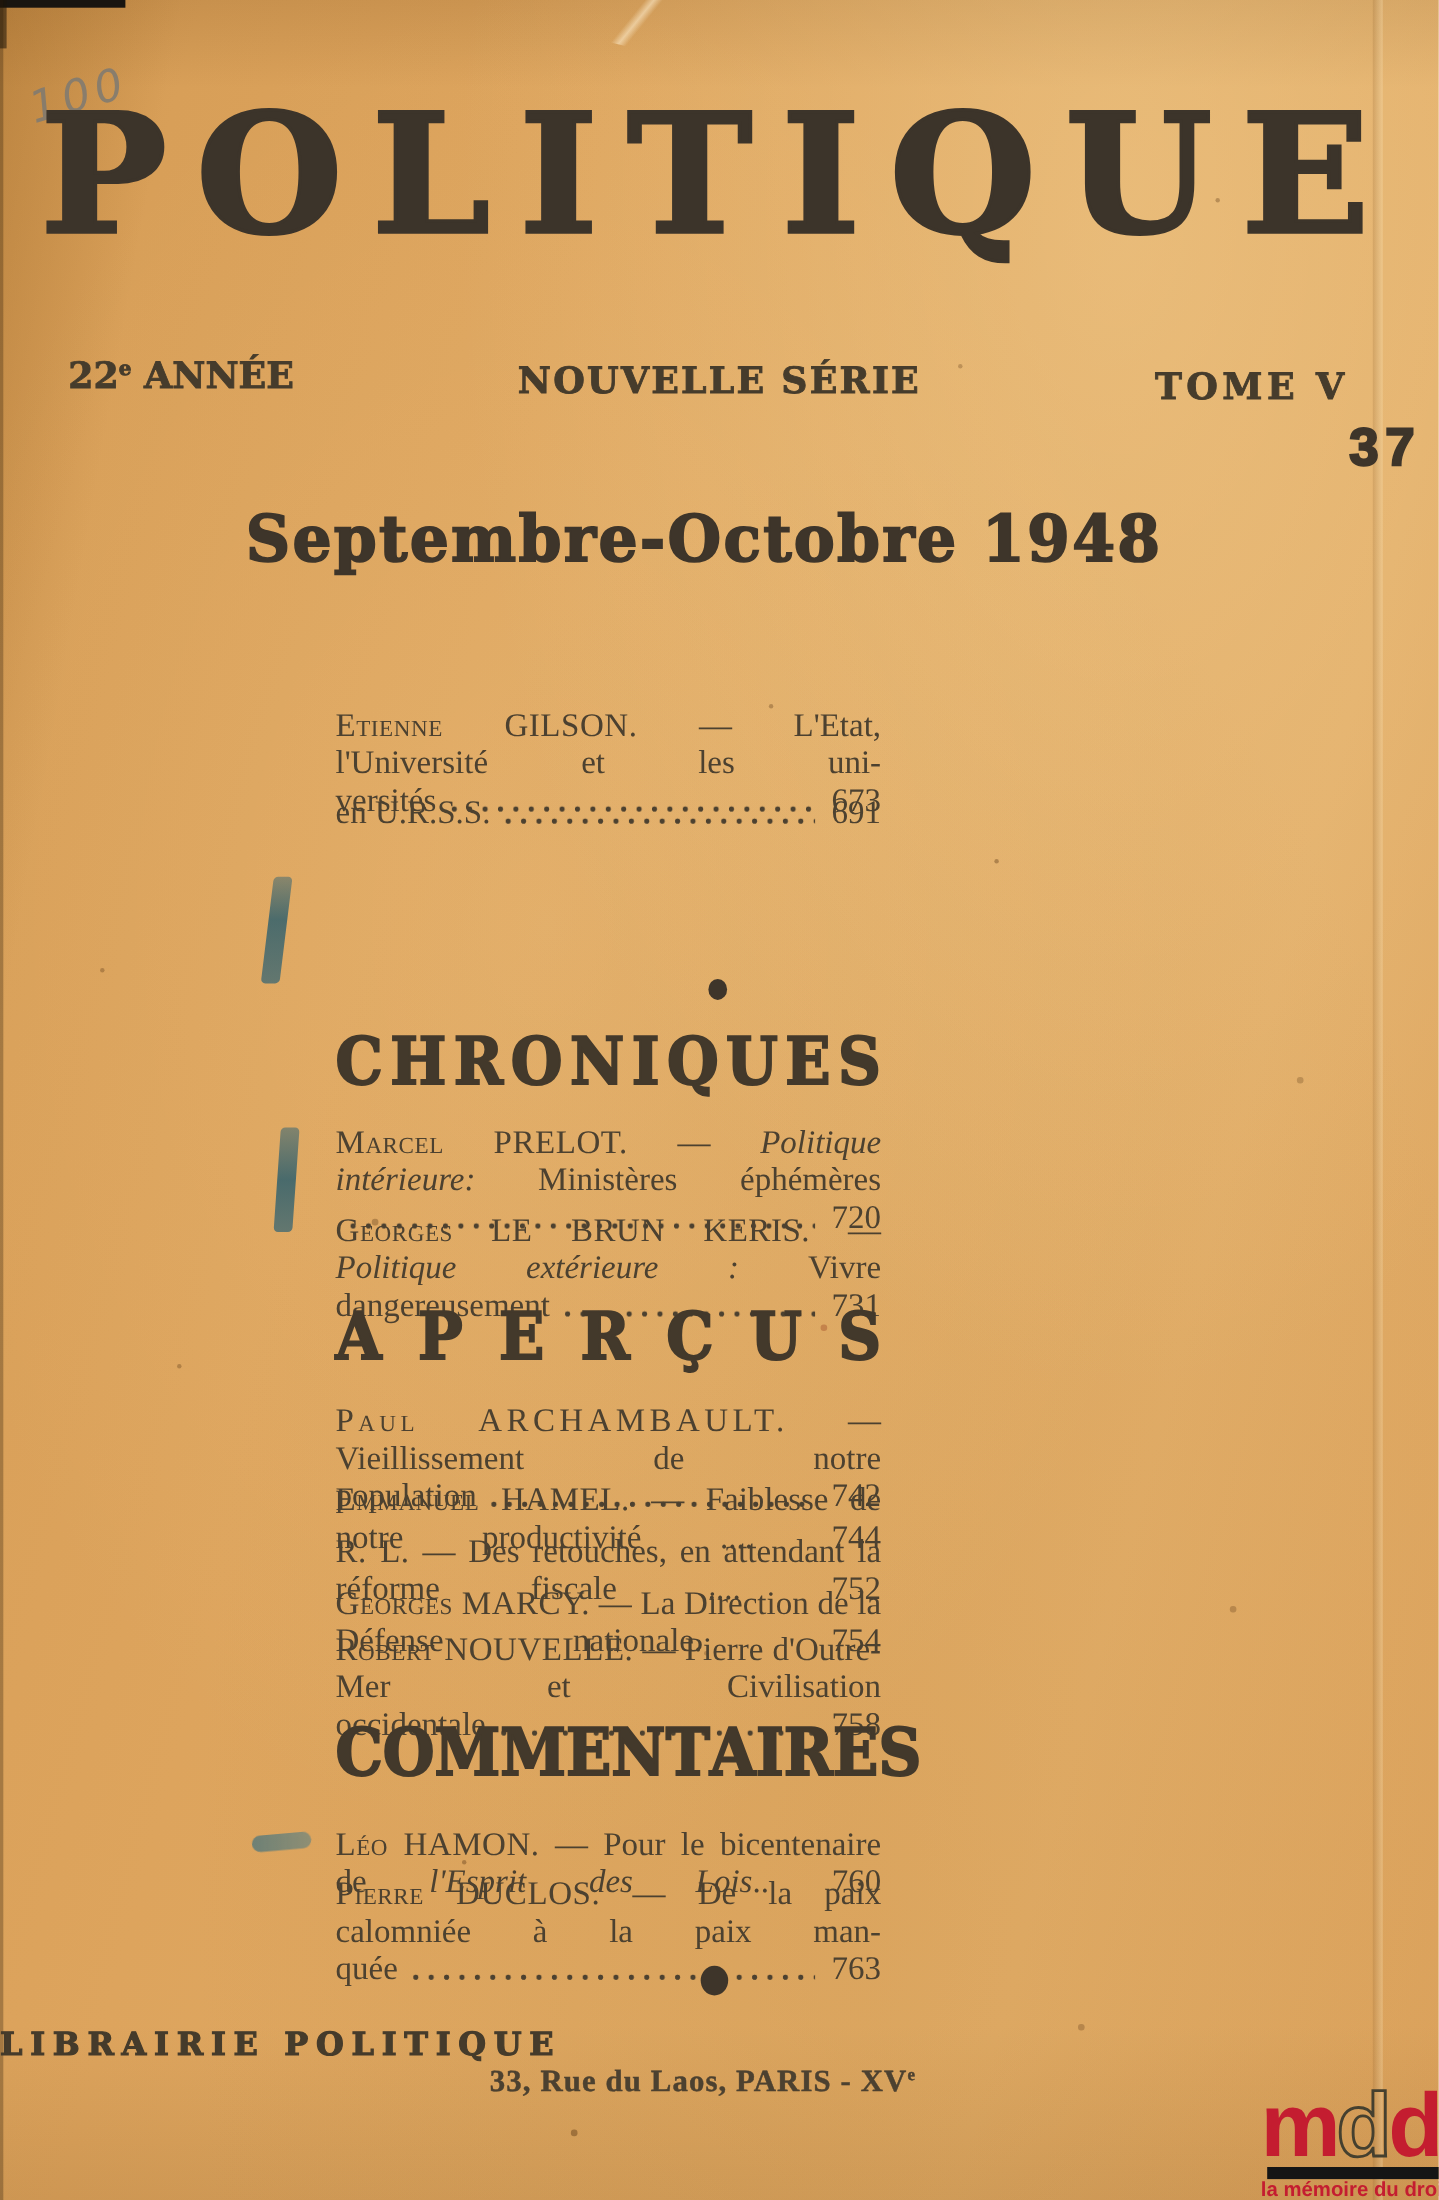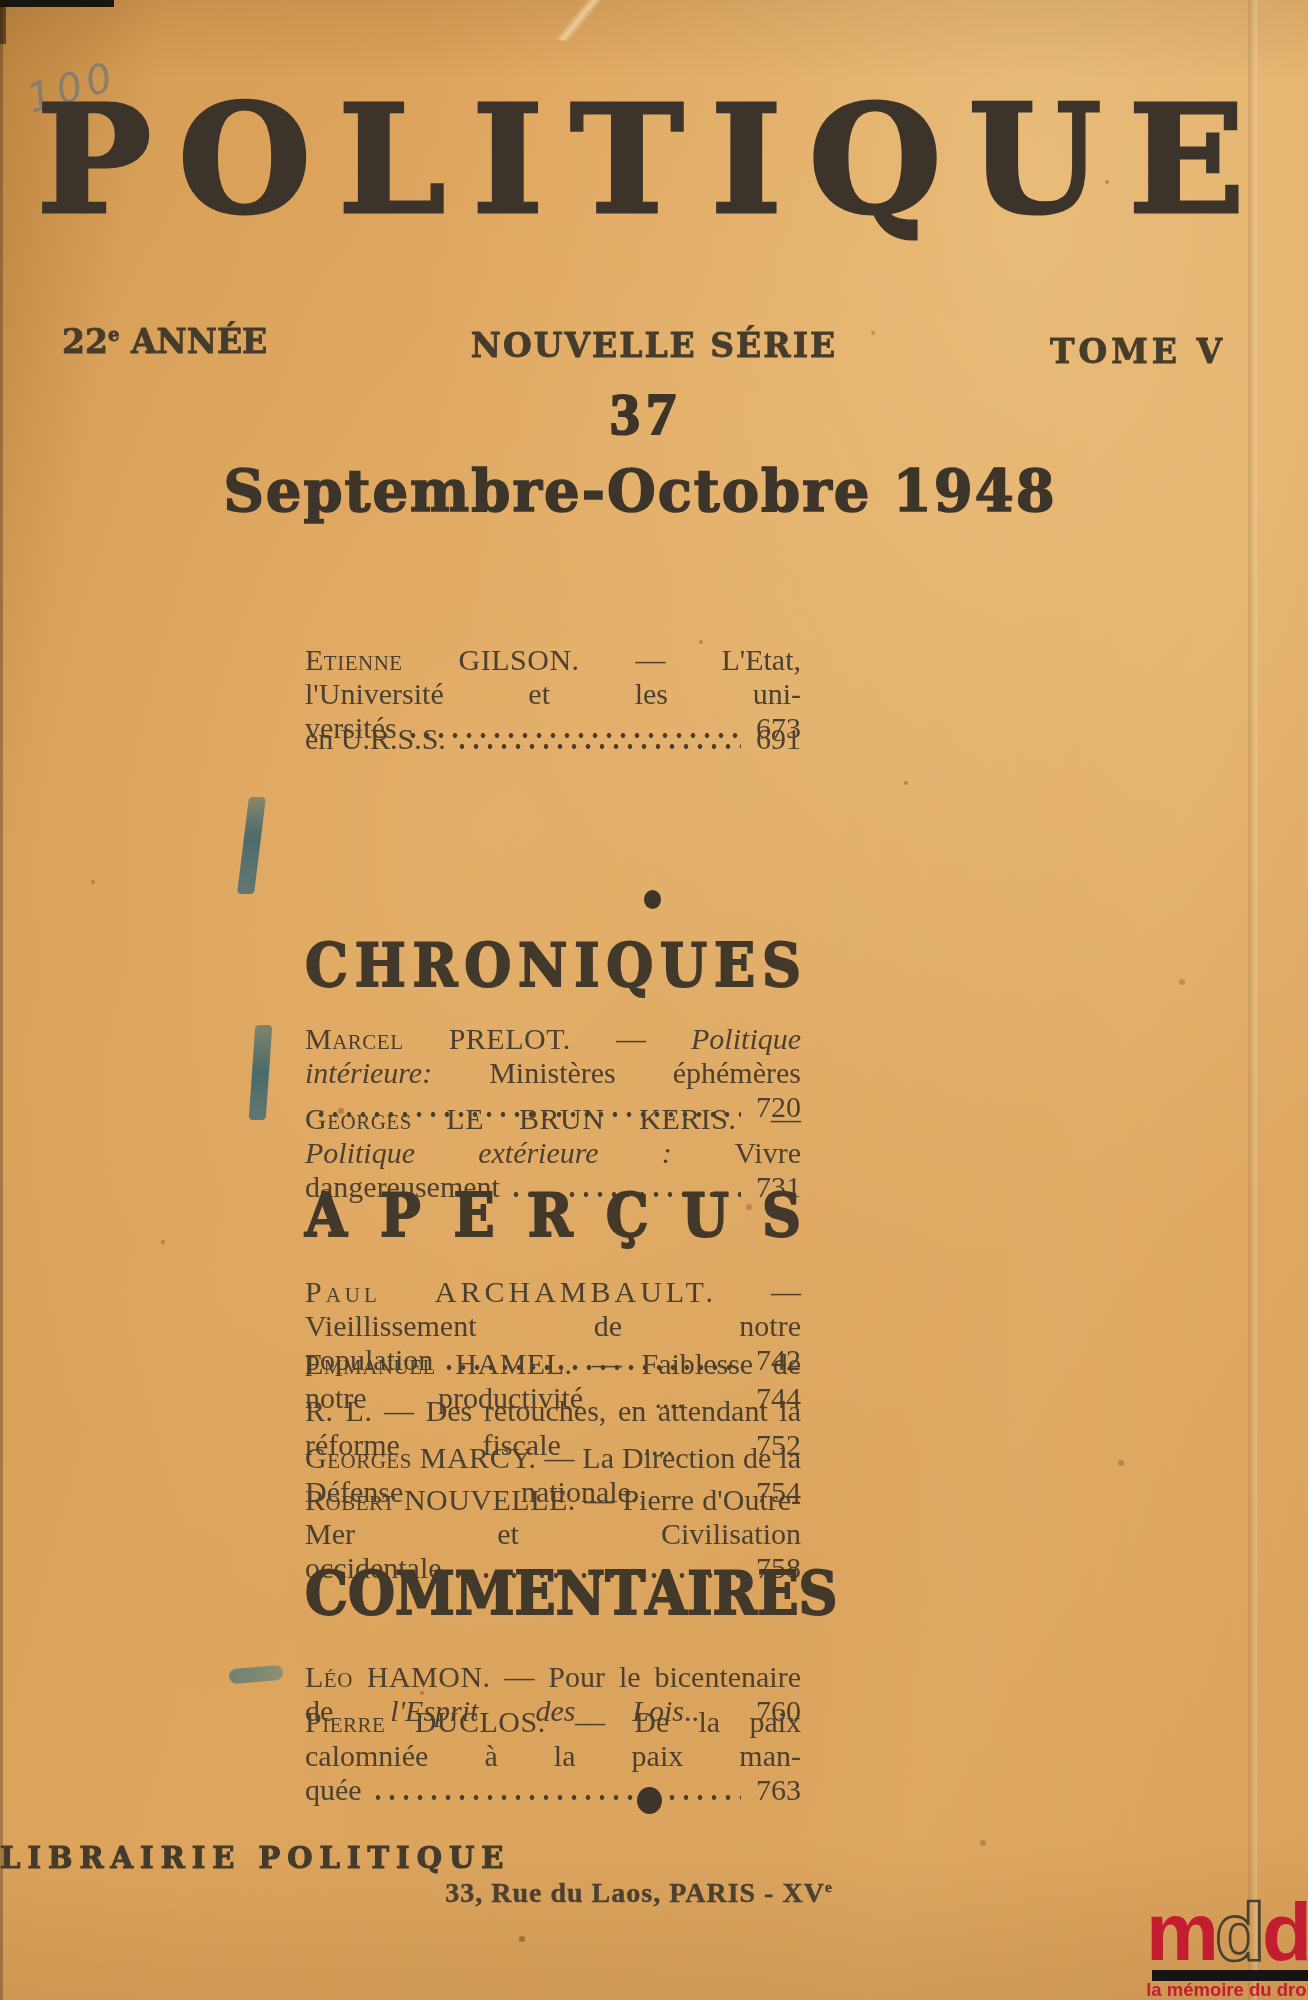--- a/index.html
+++ b/index.html
@@ -18,22 +18,22 @@
     font-family:"DejaVu Serif","Liberation Serif",serif;font-weight:bold;
     font-size:150px;line-height:150px;letter-spacing:26px;color:#3c342a;
     -webkit-text-stroke:3px #3c342a;transform:scaleX(1.02);white-space:nowrap;}
   .info-row{position:absolute;top:320px;left:0;right:0;height:40px;
     font-family:"DejaVu Serif","Liberation Serif",serif;font-weight:bold;
     font-size:33px;color:#463c2c;-webkit-text-stroke:.8px #463c2c;}
   .info-left{position:absolute;left:62px;top:2px;}
   .info-center{position:absolute;left:0;right:0;text-align:center;top:6px;letter-spacing:2px;}
   .info-right{position:absolute;right:82px;top:12px;letter-spacing:4px;}
   .sup{font-size:.55em;vertical-align:super;}
-  .issue-number{position:absolute;top:380px;left:0;right:16px;text-align:center;
-    font-family:Liberation Serif, serif;font-weight:bold;font-size:60px;
+  .issue-number{position:absolute;top:380px;left:0;right:16px;text-align:right;
+    font-family:Liberation Sans, sans-serif;font-weight:bold;font-size:48px;
     color:#3e352a;-webkit-text-stroke:2.2px #3e352a;letter-spacing:6px;}
   .issue-date{position:absolute;top:457px;left:0;right:28px;text-align:center;
     font-family:"DejaVu Serif","Liberation Serif",serif;font-weight:bold;font-size:56px;
     color:#3e352a;-webkit-text-stroke:1.6px #3e352a;letter-spacing:2px;transform:scaleY(1.04);}
   
   .toc{position:absolute;left:305px;top:0;width:496px;height:2000px;font-size:30px;line-height:34px;color:#4c4130;}
   .entry{position:absolute;left:0;width:100%;}
   .l1{text-align:justify;text-align-last:justify;}
   .l2{display:flex;align-items:baseline;}
   .sc{font-variant:small-caps;letter-spacing:.5px;}

